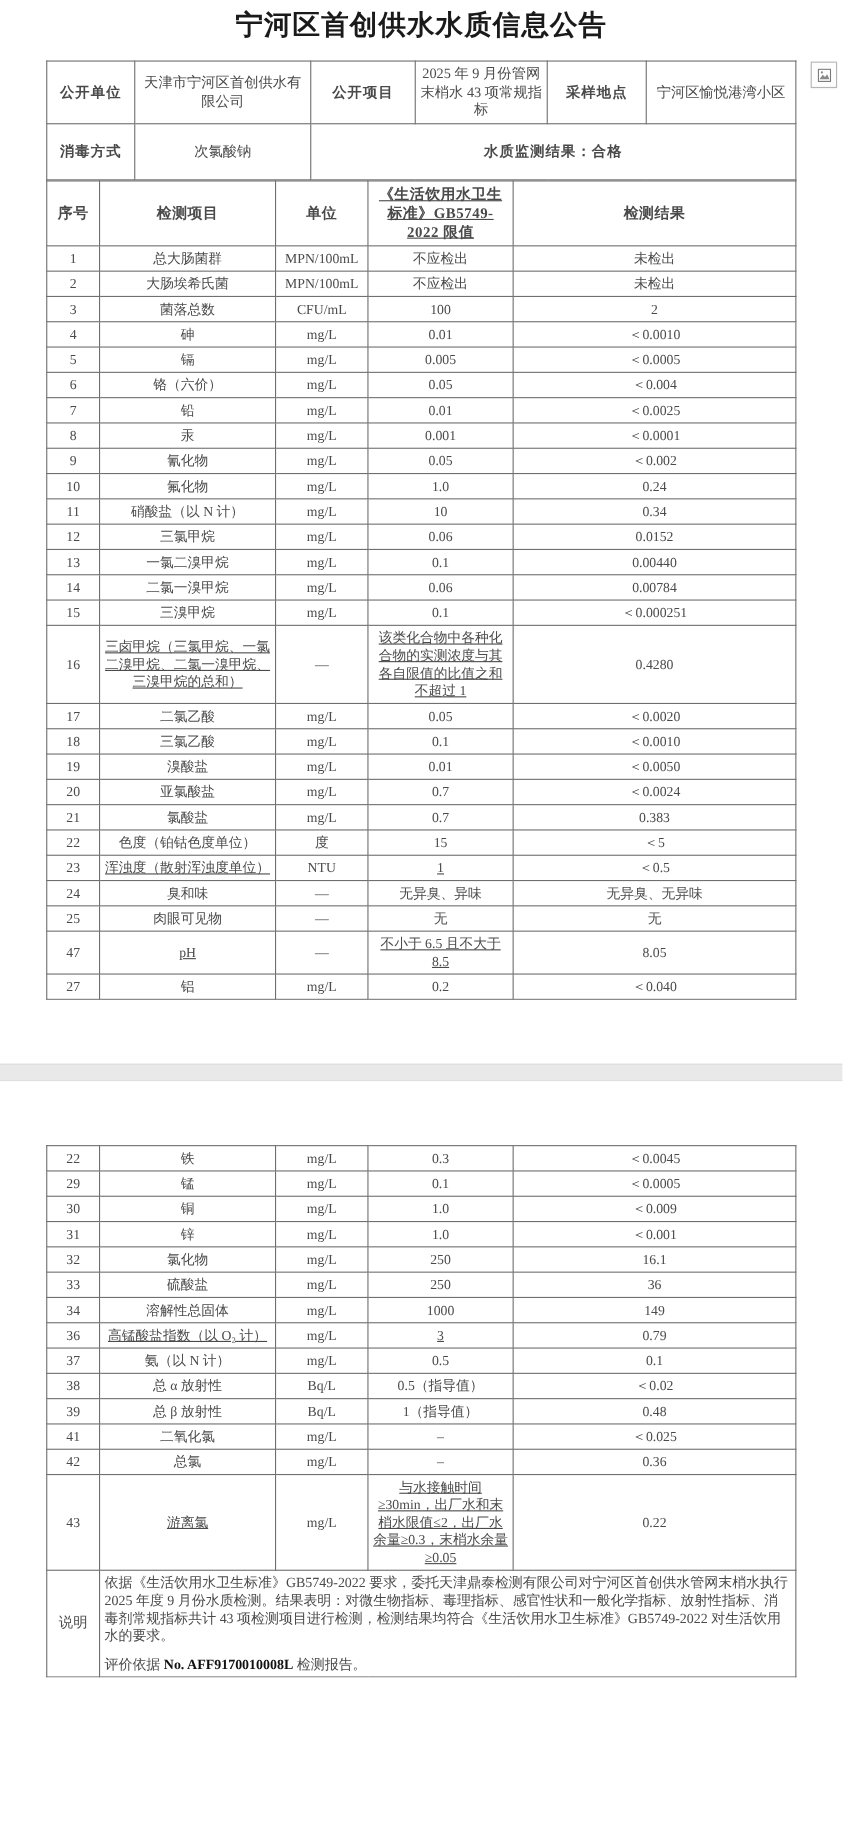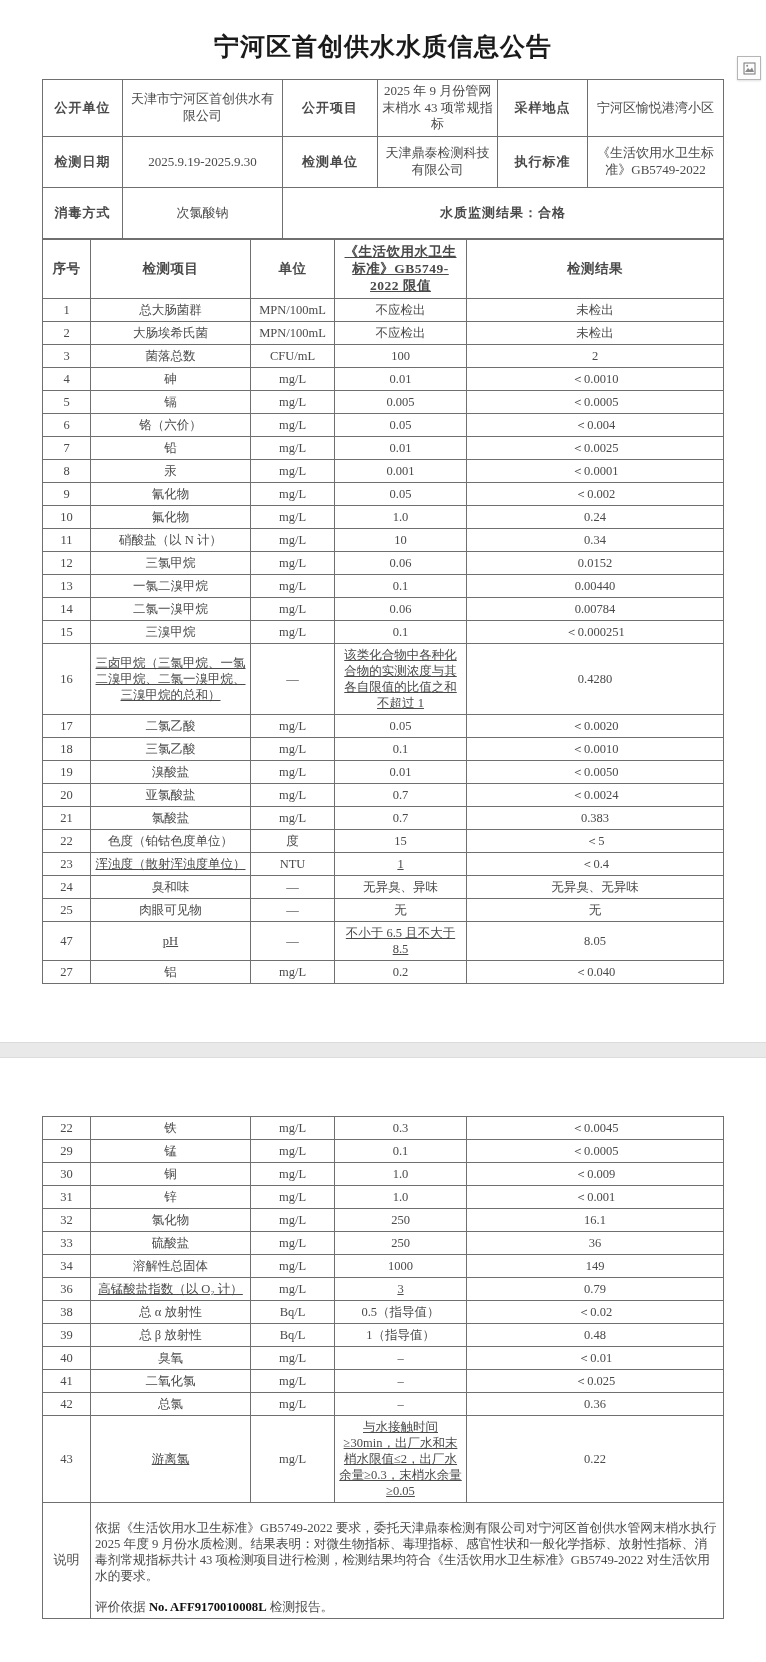--- a/index.html
+++ b/index.html
@@ -19,21 +19,21 @@
     position: relative;
     background: #ffffff;
   }
   .title {
     text-align: center;
     font-family: "Liberation Serif", "DejaVu Serif", serif;
     font-weight: bold;
     font-size: 25px;
     letter-spacing: 1px;
     color: #1a1a1a;
-    padding: 30px 0 16px 0;
+    padding: 6px 0 16px 0;
     margin: 0;
   }
   .sheet {
     padding: 0 42px;
   }
   table.rep {
     width: 682px;
     border-collapse: collapse;
     table-layout: fixed;
     font-size: 12.5px;
@@ -77,21 +77,21 @@
     color: #4a4a4a;
   }
   .note-body {
     text-align: justify;
     text-justify: inter-ideograph;
     line-height: 1.62;
     padding: 9px 10px 9px 10px;
     font-size: 12.7px;
     color: #4a4a4a;
   }
-  .note-body p { margin: 14px 0 9px 0; }
+  .note-body p { margin: 0 0 9px 0; }
   .note-body p:last-child { margin-bottom: 0; }
   .note-body .bold { font-weight: bold; color: #111; }
   .gap {
     height: 58px;
     background: #ffffff;
   }
   .pagebreak {
     height: 14px;
     background: #e9e9e9;
     border-top: 1px solid #dcdcdc;
@@ -146,28 +146,20 @@
       <tbody>
         <tr class="info">
           <td class="lbl">公开单位</td>
           <td class="v">天津市宁河区首创供水有限公司</td>
           <td class="lbl">公开项目</td>
           <td class="v">2025 年 9 月份管网末梢水 43 项常规指标</td>
           <td class="lbl">采样地点</td>
           <td class="v">宁河区愉悦港湾小区</td>
         </tr>
         <tr class="info">
-          <td class="lbl">检测日期</td>
-          <td class="v numcell">2025.9.19-2025.9.30</td>
-          <td class="lbl">检测单位</td>
-          <td class="v">天津鼎泰检测科技有限公司</td>
-          <td class="lbl">执行标准</td>
-          <td class="v">《生活饮用水卫生标准》GB5749-2022</td>
-        </tr>
-        <tr class="info">
           <td class="lbl">消毒方式</td>
           <td class="v">次氯酸钠</td>
           <td class="big-center" colspan="4">水质监测结果：合格</td>
         </tr>
       </tbody>
     </table>
 
     <table class="rep">
       <colgroup>
         <col class="w-no">
@@ -338,21 +330,21 @@
             <td>色度（铂钴色度单位）</td>
             <td>度</td>
             <td>15</td>
             <td>＜5</td>
           </tr>
           <tr class="tall">
             <td>23</td>
             <td class="multi">浑浊度（散射浑浊度单位）</td>
             <td>NTU</td>
             <td class="multi">1</td>
-            <td>＜0.4</td>
+            <td>＜0.5</td>
           </tr>
           <tr>
             <td>24</td>
             <td>臭和味</td>
             <td>—</td>
             <td>无异臭、异味</td>
             <td>无异臭、无异味</td>
           </tr>
           <tr>
             <td>25</td>
@@ -443,39 +435,39 @@
             <td>149</td>
           </tr>
           <tr class="tall">
             <td>36</td>
             <td class="multi">高锰酸盐指数（以 O₂ 计）</td>
             <td>mg/L</td>
             <td class="multi">3</td>
             <td>0.79</td>
           </tr>
           <tr>
+            <td>37</td>
+            <td>氨（以 N 计）</td>
+            <td>mg/L</td>
+            <td>0.5</td>
+            <td>0.1</td>
+          </tr>
+          <tr>
             <td>38</td>
             <td>总 α 放射性</td>
             <td>Bq/L</td>
             <td>0.5（指导值）</td>
             <td>＜0.02</td>
           </tr>
           <tr>
             <td>39</td>
             <td>总 β 放射性</td>
             <td>Bq/L</td>
             <td>1（指导值）</td>
             <td>0.48</td>
-          </tr>
-          <tr>
-            <td>40</td>
-            <td>臭氧</td>
-            <td>mg/L</td>
-            <td>–</td>
-            <td>＜0.01</td>
           </tr>
           <tr>
             <td>41</td>
             <td>二氧化氯</td>
             <td>mg/L</td>
             <td>–</td>
             <td>＜0.025</td>
           </tr>
           <tr>
             <td>42</td>

